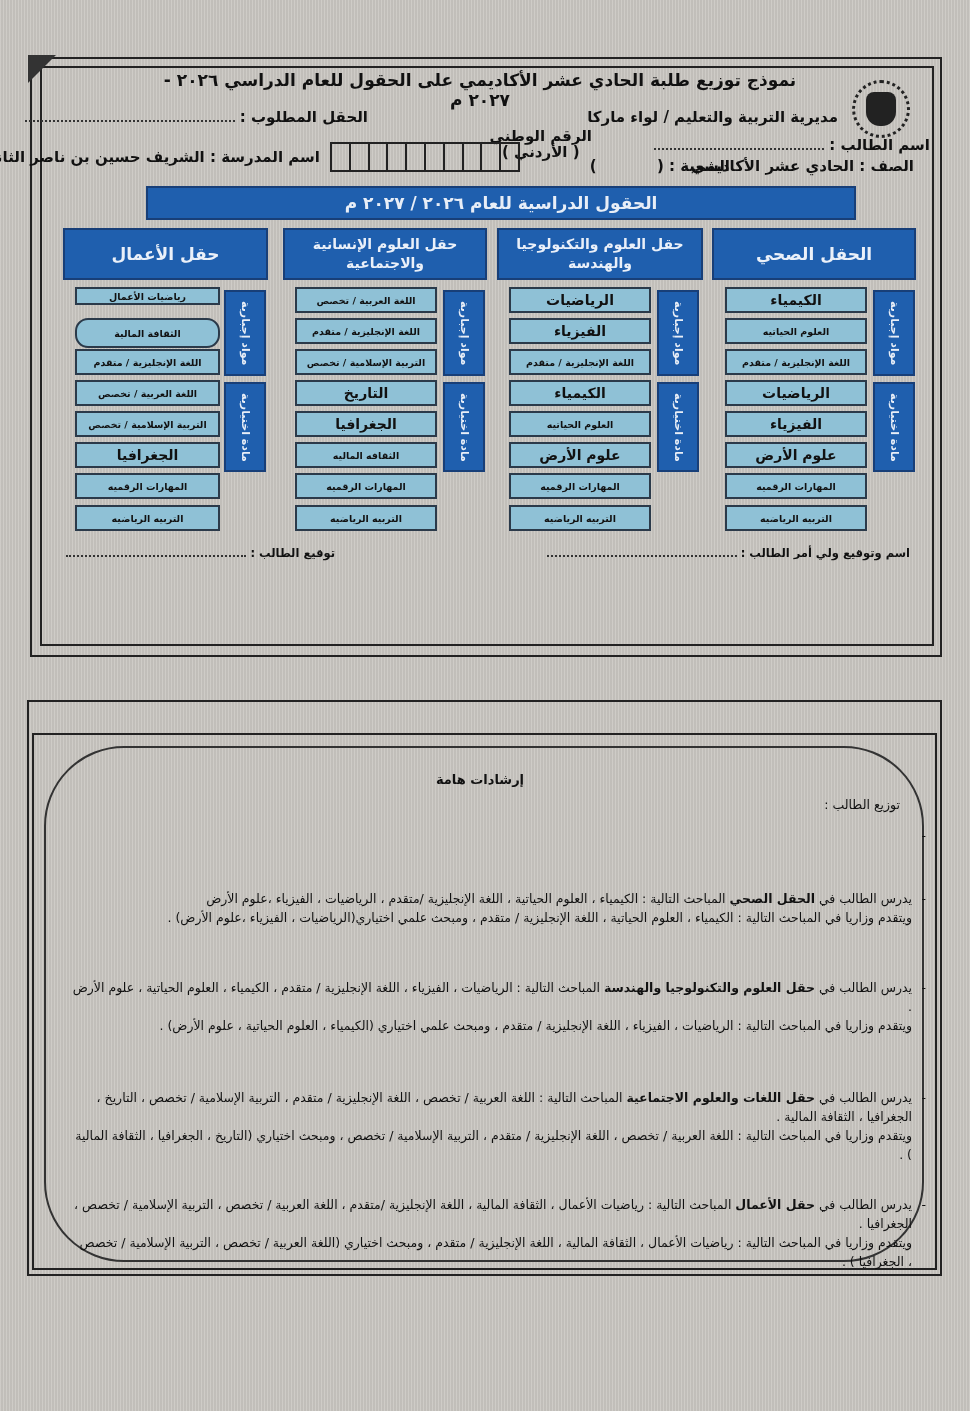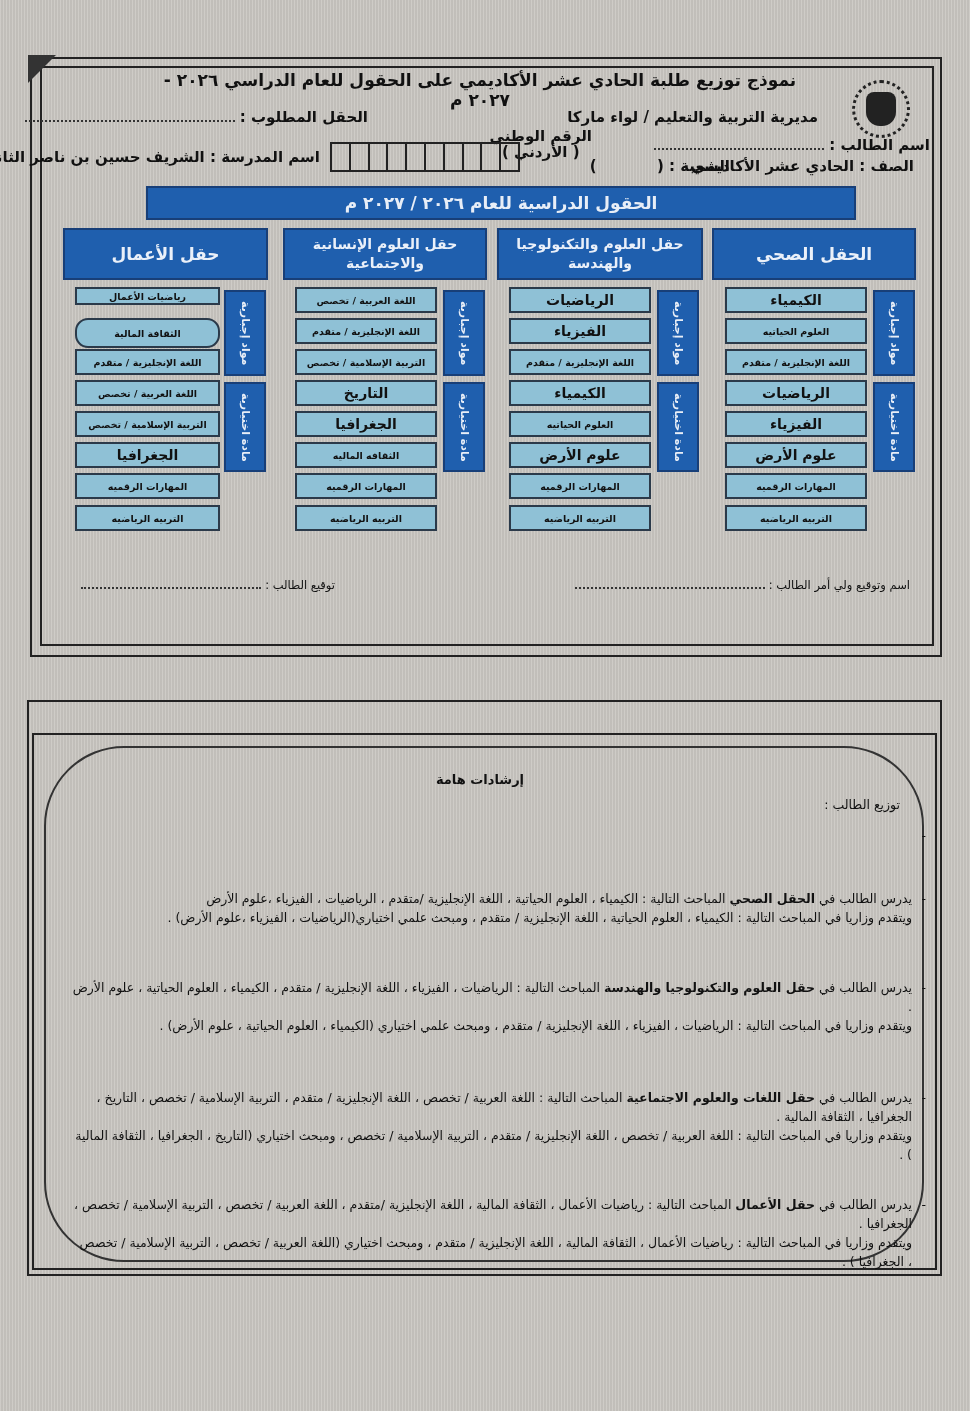--- a/index.html
+++ b/index.html
@@ -31,21 +31,21 @@
   .id-box:last-child { border-left: none; }
 
   
   .banner { left: 146px; top: 186px; width: 710px; height: 34px; background: #1f5fae; border: 2px solid #183f78; color: #e8eef7; text-align:center; font-weight:bold; font-size: 17px; line-height: 30px; }
 
   
   .field-head { background: #1f5fae; border: 2px solid #183f78; color: #eaf0f9; font-weight: bold; text-align: center; display:flex; align-items:center; justify-content:center; line-height: 1.35; }
   .subject { position: absolute; background: #8fc1d6; border: 2px solid #2b3a4a; text-align:center; font-weight: bold; color: #111; display:flex; align-items:center; justify-content:center; white-space: nowrap; overflow: hidden; }
   .side-label { position: absolute; background: #1f5fae; border: 2px solid #183f78; color: #e8eef7; writing-mode: vertical-rl; font-size: 11px; font-weight: bold; display:flex; align-items:center; justify-content:center; text-align:center; }
 
-  .sig-line { top: 578px; font-size: 11.5px; font-weight: normal; white-space: nowrap; }
+  .sig-line { top: 546px; font-size: 11.5px; font-weight: bold; white-space: nowrap; }
 
   
   .frame2-outer { left: 27px; top: 700px; width: 915px; height: 576px; border: 2px solid #222; }
   .frame2-inner { left: 32px; top: 733px; width: 905px; height: 537px; border: 2px solid #222; }
   .rounded { left: 44px; top: 746px; width: 880px; height: 516px; border: 2px solid #333; border-radius: 80px; }
 
   .guide-title { left: 380px; top: 772px; width: 200px; text-align:center; font-size: 13px; font-weight: bold; }
   .guide-greet { right: 115px; top: 797px; font-size: 12.5px; }
   .para { position: absolute; right: 58px; width: 840px; font-size: 12.5px; line-height: 19px; text-align: right; }
   .para .bullet { position: absolute; right: -14px; top: 0; }
@@ -56,21 +56,21 @@
 
 <div class="abs frame1-outer"></div>
 <div class="abs frame1-inner"></div>
 <div class="abs corner-shadow"></div>
 
 <div class="abs logo">
     <div class="logo-inner"></div>
   </div>
 <div class="abs title">نموذج توزيع طلبة الحادي عشر الأكاديمي على الحقول للعام الدراسي ٢٠٢٦ - ٢٠٢٧ م</div>
 
-<div class="abs hdr-text" style="right:152px; top:108px;text-align:center;">مديرية التربية والتعليم / لواء ماركا</div>
+<div class="abs hdr-text" style="right:132px; top:108px;text-align:center;">مديرية التربية والتعليم / لواء ماركا</div>
 <div class="abs hdr-text" style="right:602px; top:108px;">
   <span>الحقل المطلوب :</span>
   <span class="dots" style="width:210px;"></span>
 </div>
 
 <div class="abs hdr-text" style="right:40px; top:136px;">
   <span>اسم الطالب :</span>
   <span class="dots" style="width:170px;"></span>
 </div>
 <div class="abs hdr-text" style="right:378px; top:128px; text-align:center; line-height:16px;">

